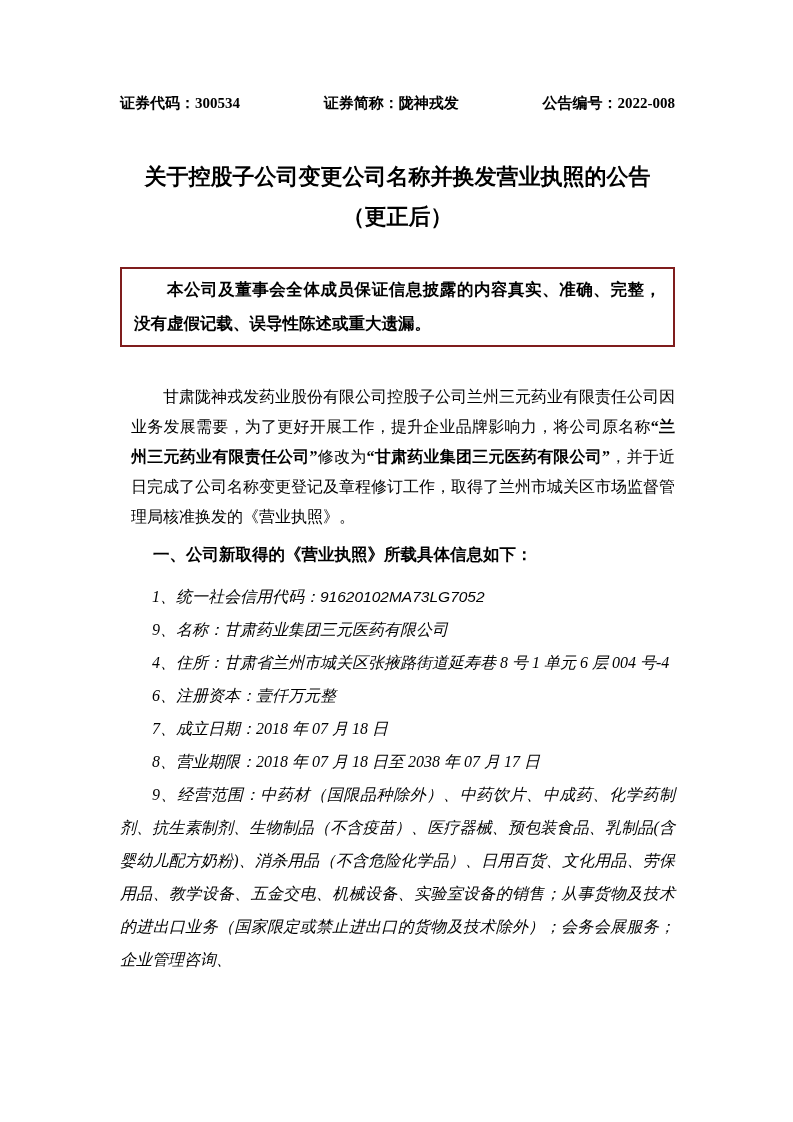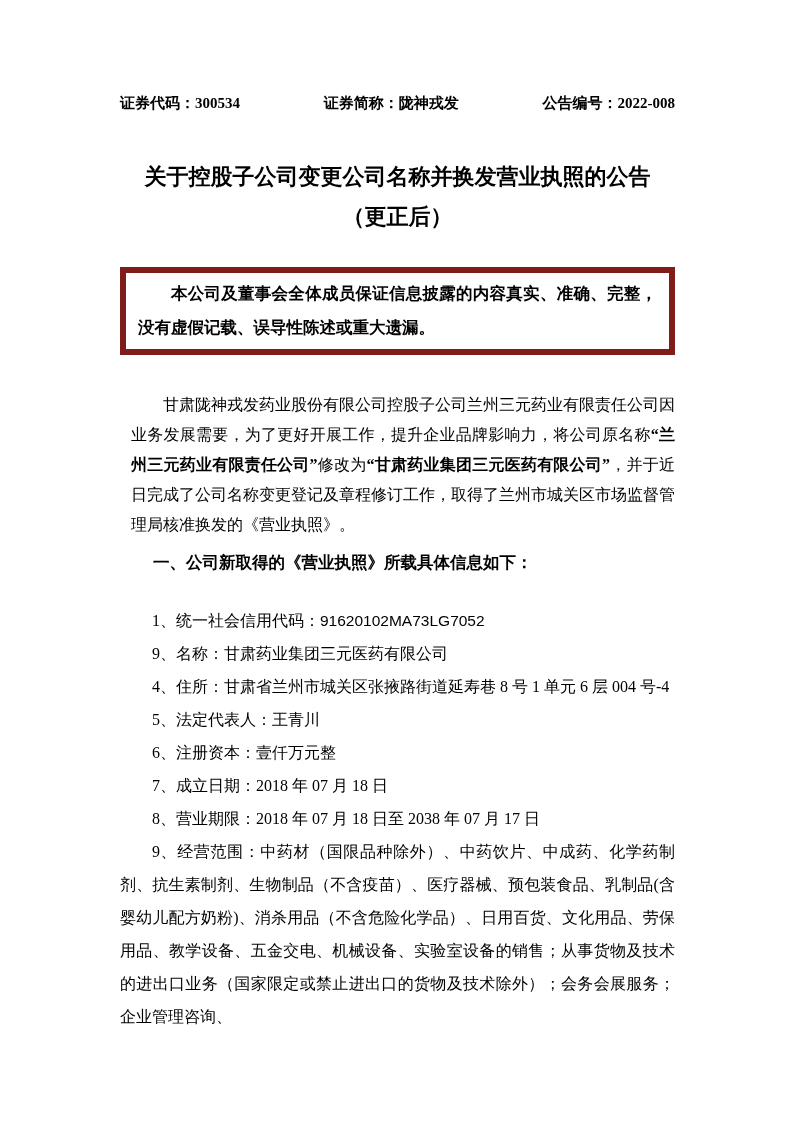--- a/index.html
+++ b/index.html
@@ -23,21 +23,21 @@
   }
   .doc-title{
     margin-top:44px;
     text-align:center;
     font-weight:bold;
     font-size:22px;
     line-height:40px;
   }
   .notice-box{
     margin-top:30px;
-    border:6px solid #7f1d1d;
+    border:2px solid #7f1d1d;
     padding:4px 12px;
     box-sizing:border-box;
   }
   .notice-box p{
     margin:0;
     font-weight:bold;
     font-size:16.5px;
     line-height:34px;
     text-indent:2em;
     text-align:justify;
@@ -50,21 +50,21 @@
     text-align:justify;
   }
   .intro b{font-weight:bold;}
   .section-heading{
     margin:6px 0 0 0;
     font-size:16.5px;
     font-weight:bold;
     text-indent:2em;
     line-height:34px;
   }
-  .license-items{margin-top:24px;}
+  .license-items{margin-top:8px;font-style:italic;}
   .license-item{
     margin:0;
     font-size:16px;
     line-height:33px;
     text-indent:2em;
     text-align:justify;
   }
   .code{
     font-family:"Liberation Sans","DejaVu Sans",sans-serif;
     font-size:15.5px;
@@ -91,20 +91,19 @@
   </div>
 
   <p class="intro"><span>甘肃陇神戎发药业股份有限公司控股子公司兰州三元药业有限责任公司因业务发展需要，为了更好开展工作，提升企业品牌影响力，将公司原名称</span><b>“兰州三元药业有限责任公司”</b><span>修改为</span><b>“甘肃药业集团三元医药有限公司”</b><span>，并于近日完成了公司名称变更登记及章程修订工作，取得了兰州市城关区市场监督管理局核准换发的《营业执照》。</span></p>
 
   <p class="section-heading">一、公司新取得的《营业执照》所载具体信息如下：</p>
 
   <div class="license-items">
     <p class="license-item"><span>1、统一社会信用代码：</span><span class="code">91620102MA73LG7052</span></p>
     <p class="license-item">9、名称：甘肃药业集团三元医药有限公司</p>
     <p class="license-item">4、住所：甘肃省兰州市城关区张掖路街道延寿巷 8 号 1 单元 6 层 004 号-4</p>
-    <p class="license-item">5、法定代表人：王青川</p>
     <p class="license-item">6、注册资本：壹仟万元整</p>
     <p class="license-item">7、成立日期：2018 年 07 月 18 日</p>
     <p class="license-item">8、营业期限：2018 年 07 月 18 日至 2038 年 07 月 17 日</p>
     <p class="license-item">9、经营范围：中药材（国限品种除外）、中药饮片、中成药、化学药制剂、抗生素制剂、生物制品（不含疫苗）、医疗器械、预包装食品、乳制品(含婴幼儿配方奶粉)、消杀用品（不含危险化学品）、日用百货、文化用品、劳保用品、教学设备、五金交电、机械设备、实验室设备的销售；从事货物及技术的进出口业务（国家限定或禁止进出口的货物及技术除外）；会务会展服务；企业管理咨询、</p>
   </div>
 
 </div>
 
 </body></html>

